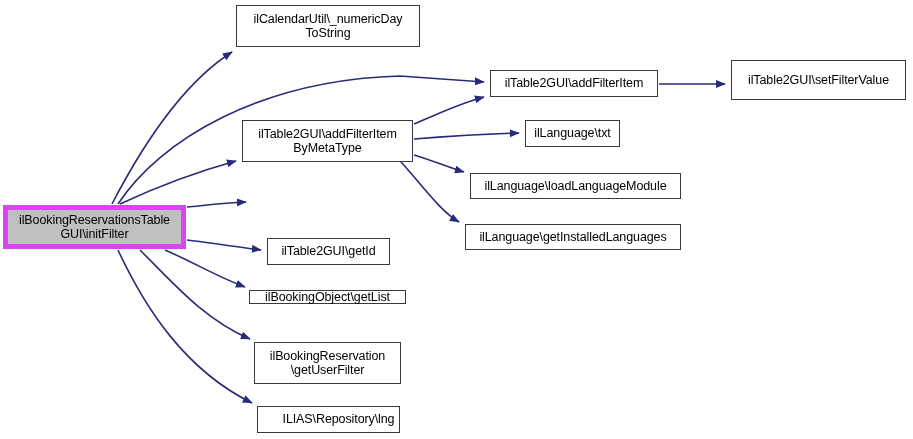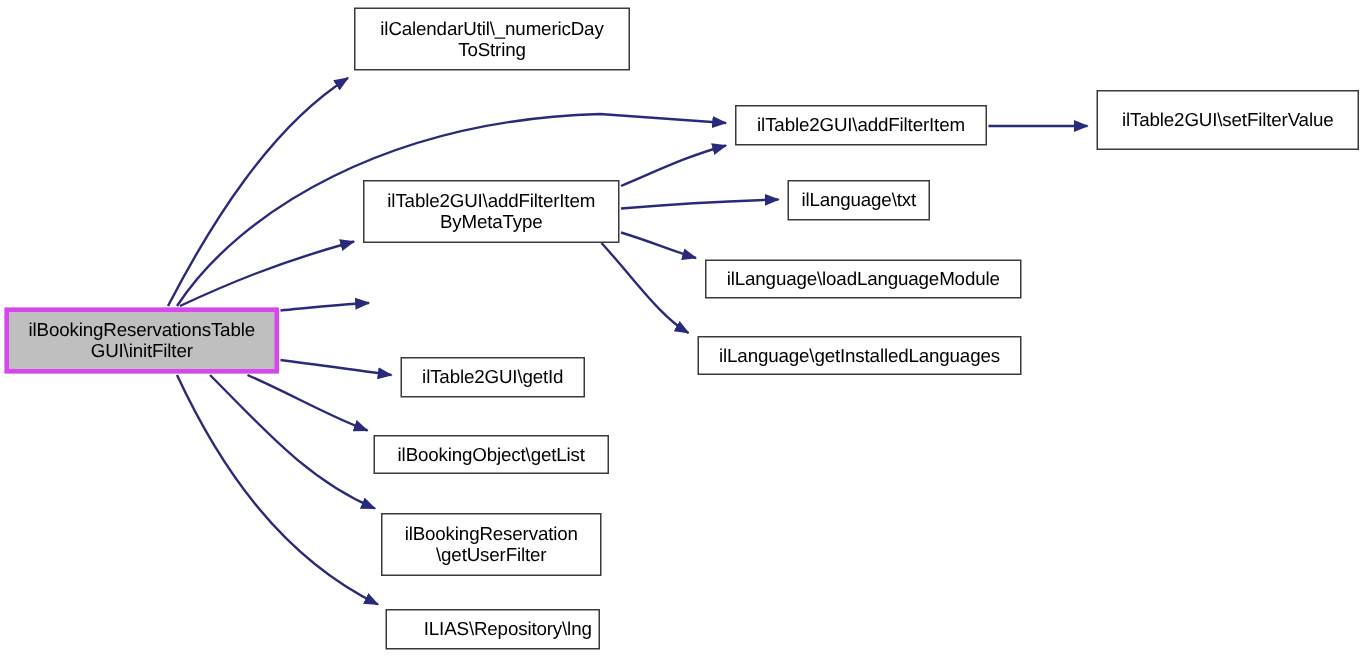--- a/index.html
+++ b/index.html
@@ -35,21 +35,21 @@
     text-align: center;
     display: flex;
     align-items: center;
     justify-content: center;
     white-space: pre-line;
     letter-spacing: -0.1px;
     z-index: 5;
   }
   .node.highlight {
     background: #bfbfbf;
-    border: 3px solid #d946ef;
+    border: 5px solid #d946ef;
   }
   .node-label {
     display: block;
     width: 100%;
     padding: 0 3px;
     box-sizing: border-box;
   }
 </style>
 </head>
 <body>
@@ -105,21 +105,21 @@
   <div class="node" style="left:242px; top:120px; width:171px; height:42px;">
     <span class="node-label">ilTable2GUI\addFilterItem
 ByMetaType</span>
   </div>
 
 
   <div class="node" style="left:267px; top:238px; width:123px; height:27px;">
     <span class="node-label">ilTable2GUI\getId</span>
   </div>
 
-  <div class="node" style="left:249px; top:290px; width:157px; height:26px;">
+  <div class="node" style="left:249px; top:290px; width:157px; height:14px;">
     <span class="node-label">ilBookingObject\getList</span>
   </div>
 
   <div class="node" style="left:254px; top:342px; width:147px; height:42px;">
     <span class="node-label">ilBookingReservation
 \getUserFilter</span>
   </div>
 
   <div class="node" style="left:257px; top:406px; width:143px; height:27px;padding-left:20px;">
     <span class="node-label">ILIAS\Repository\lng</span>

